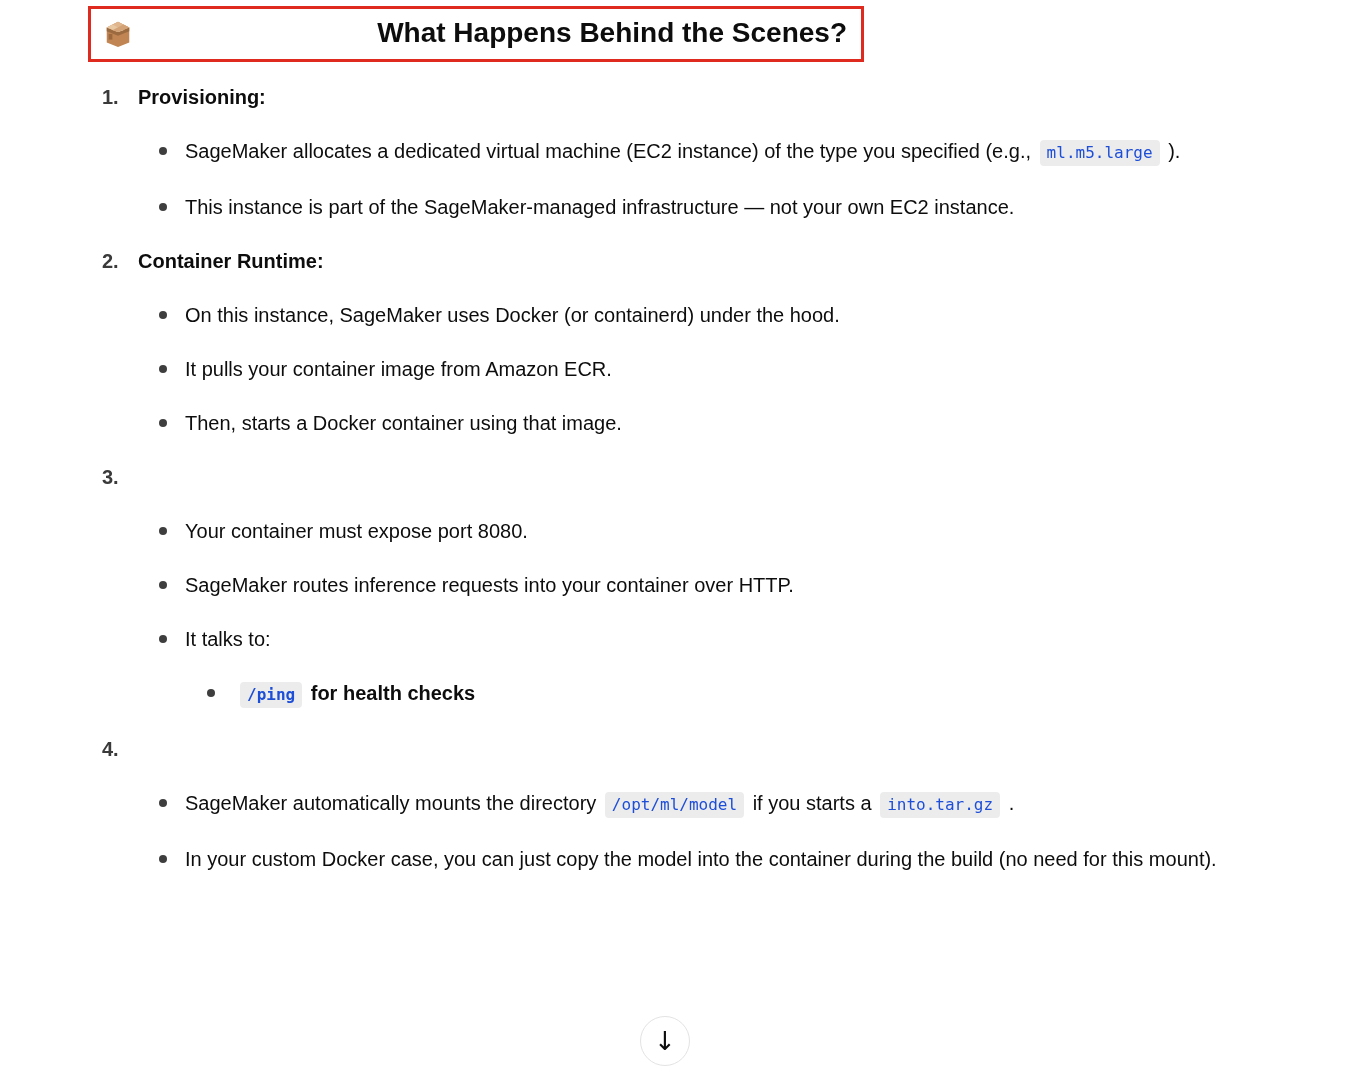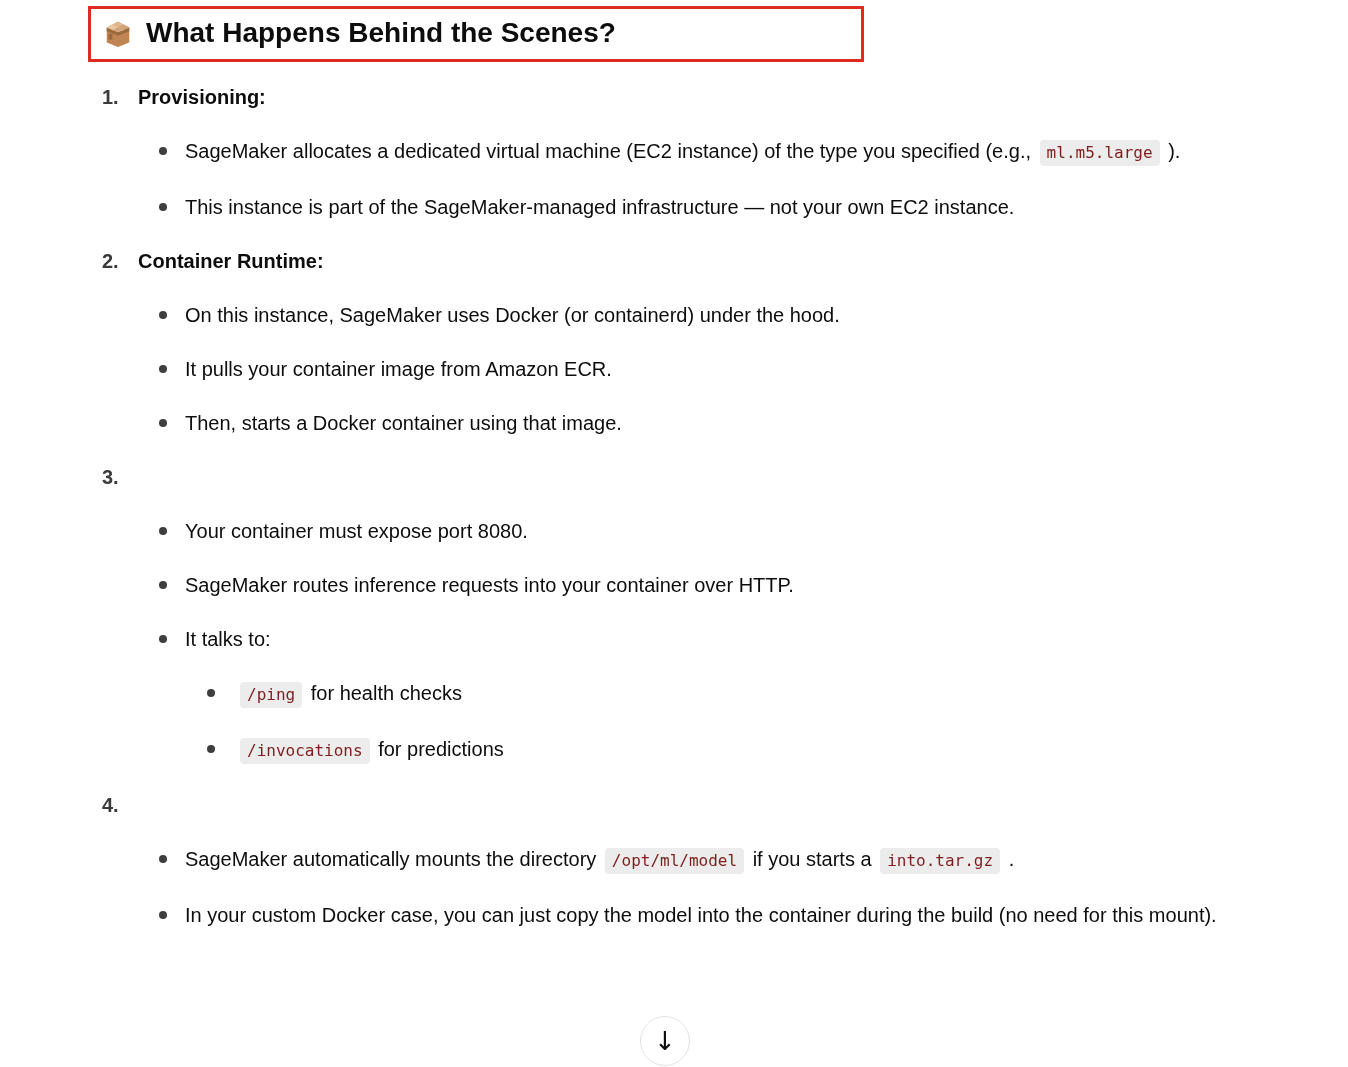--- a/index.html
+++ b/index.html
@@ -12,39 +12,39 @@
   }
   .content{width:1160px;}
   .anno-box{
     box-sizing:border-box;width:776px;
     border:3px solid #df2b1f;
     padding:2px 14px 4px 12px;
     margin:0 0 14px 0;
   }
   .heading{
     display:flex;align-items:center;gap:13px;
-    font-size:28px;font-weight:700;line-height:44px;margin:0;color:#0d0d0d;
+    font-size:28px;font-weight:700;line-height:44px;margin:0;color:#0d0d0d;justify-content:space-between;
   }
   .emoji{display:inline-flex;align-items:center;}
   p.row{margin:0 0 12px 0;}
   .steps{margin:0;}
   .step-head{display:flex;padding-left:14px;margin-bottom:12px;font-weight:700;}
   .num{width:36px;flex:none;color:#3a3a3a;}
   .bullet{display:flex;margin:0 0 12px 69px;}
-  .bullet.lvl2{margin-left:117px;}
+  .bullet.lvl2{margin-left:117px;font-weight:bold;}
   .dot{width:28px;flex:none;position:relative;}
   .bullet.lvl2 .dot{width:32px;}
   .dot::before{
     content:"";position:absolute;left:2px;top:17px;
     width:8px;height:8px;border-radius:50%;background:#3e3e3e;
   }
   .btxt{flex:1;min-width:0;}
   code{
     font-family:"DejaVu Sans Mono","Liberation Mono",monospace;
-    font-size:0.8em;background:#ececec;color:#7f1d1d;
+    font-size:0.8em;background:#ececec;color:#1d4ed8;
     border-radius:4px;padding:3px 7px 4px;margin:0 3px;
     white-space:nowrap;
   }
   .b{font-weight:400;}
   .scroll-btn{
     position:absolute;left:640px;top:1016px;width:50px;height:50px;
     border-radius:50%;background:#ffffff;border:1px solid #e3e3e3;
     display:flex;align-items:center;justify-content:center;
     cursor:pointer;padding:0;
   }
@@ -116,24 +116,20 @@
         <div class="btxt"><span>SageMaker routes inference requests into your container over HTTP.</span></div>
       </div>
       <div class="bullet">
         <span class="dot"></span>
         <div class="btxt"><span>It talks to:</span></div>
       </div>
       <div class="bullet lvl2">
         <span class="dot"></span>
         <div class="btxt"><code>/ping</code><span> for health checks</span></div>
       </div>
-      <div class="bullet lvl2">
-        <span class="dot"></span>
-        <div class="btxt"><code>/invocations</code><span> for predictions</span></div>
-      </div>
       <div class="step-head">
         <span class="num">4.</span>
       </div>
       <div class="bullet">
         <span class="dot"></span>
         <div class="btxt"><span>SageMaker automatically mounts the directory </span><code>/opt/ml/model</code><span> if you starts a </span><code>into.tar.gz</code><span> .</span></div>
       </div>
       <div class="bullet">
         <span class="dot"></span>
         <div class="btxt"><span>In your </span><span class="b">custom Docker case</span><span>, you can just copy the model into the container during the build (no need for this mount).</span></div>

